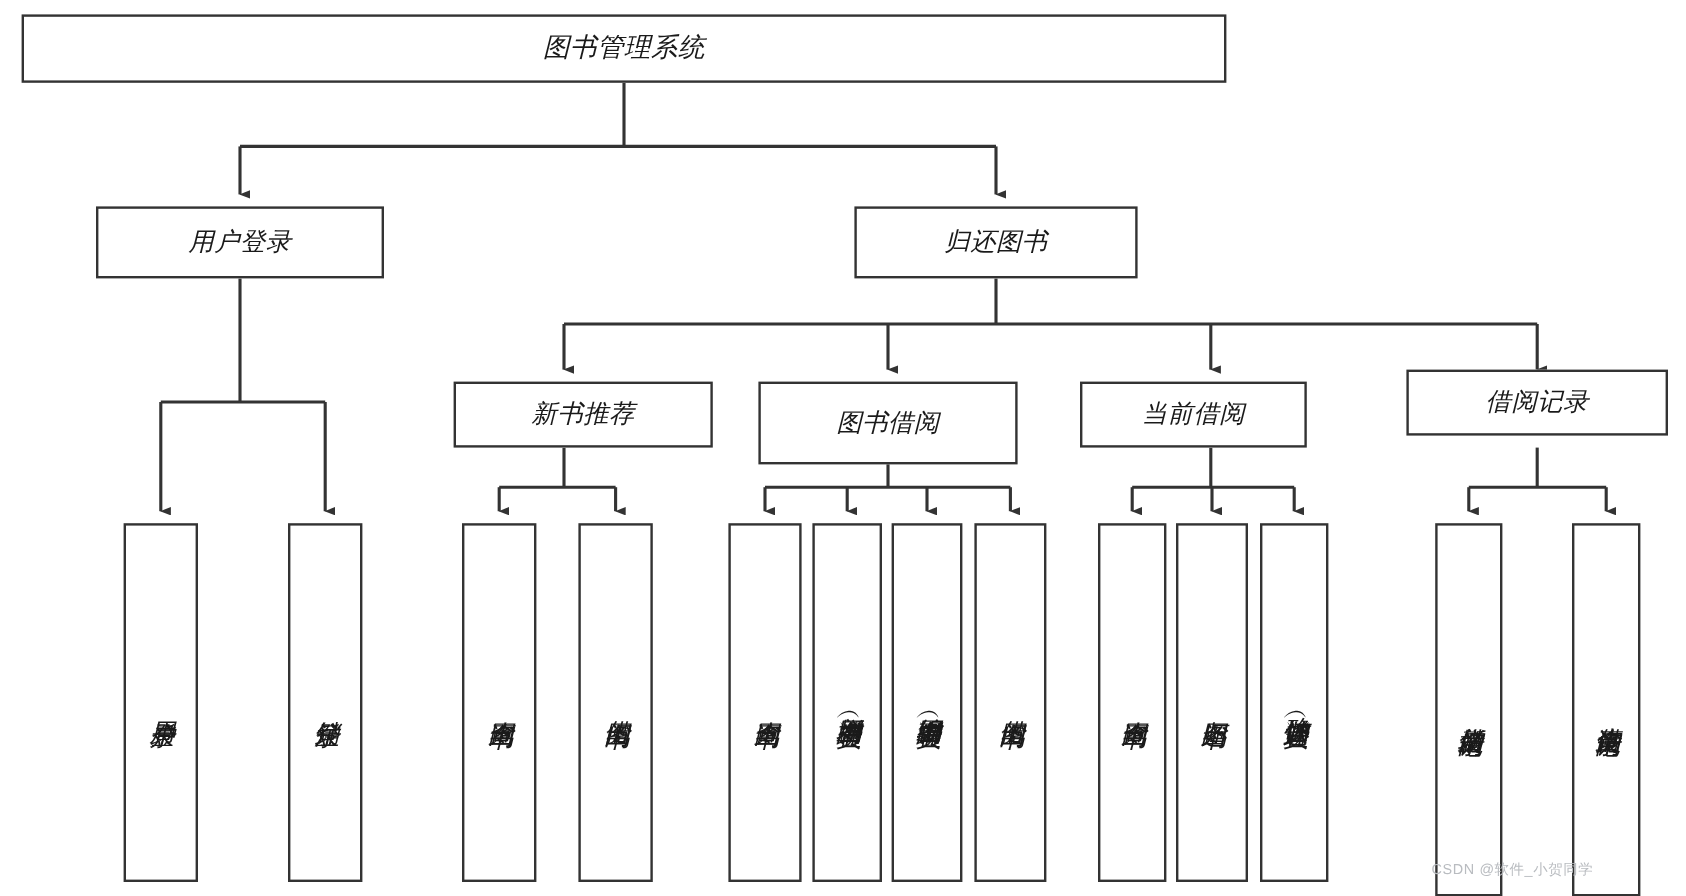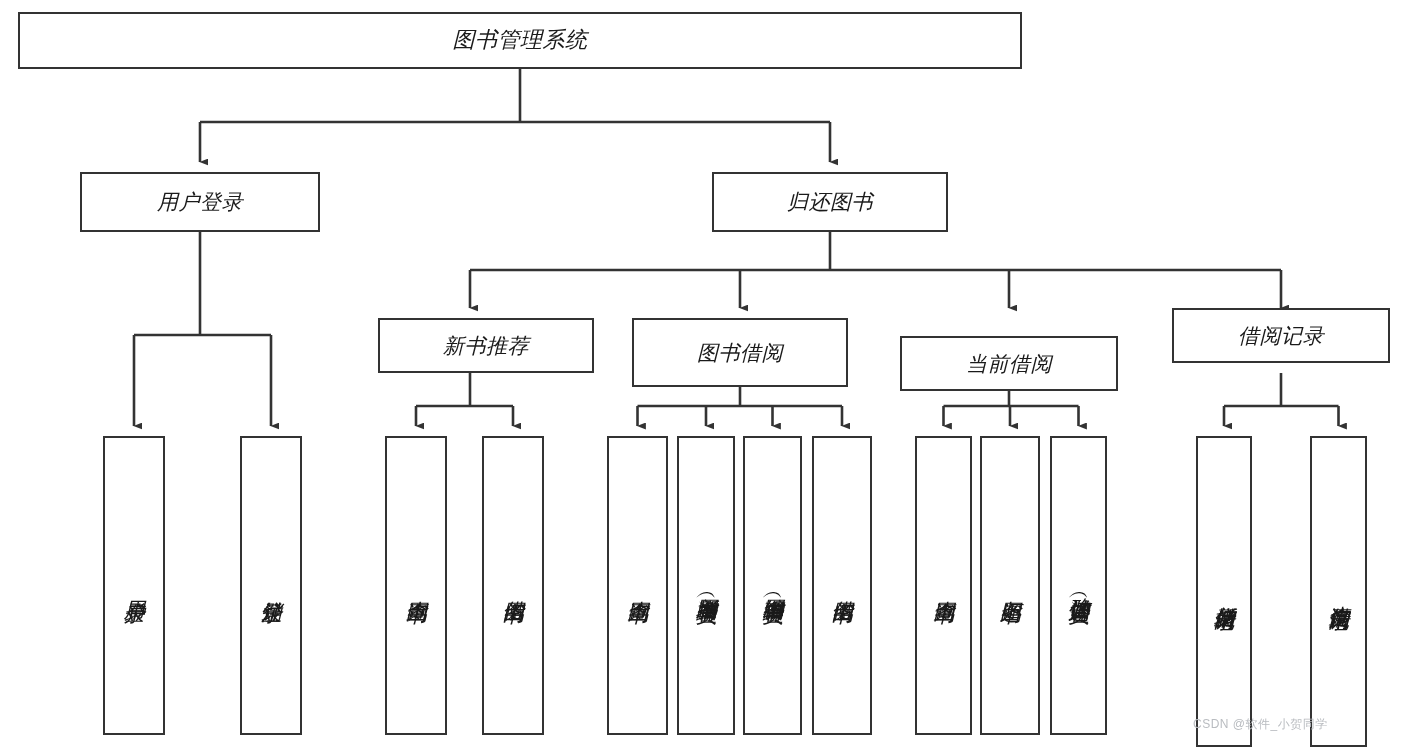--- a/index.html
+++ b/index.html
@@ -121,21 +121,21 @@
       </div>
       <div class="node horizontal" style="left: 712px; top: 172px; width: 236px; height: 60px;">
         <span>归还图书</span>
       </div>
       <div class="node horizontal" style="left: 378px; top: 318px; width: 216px; height: 55px; align-items: center;">
         <span>新书推荐</span>
       </div>
       <div class="node horizontal" style="left: 632px; top: 318px; width: 216px; height: 69px;">
         <span>图书借阅</span>
       </div>
-      <div class="node horizontal" style="left: 900px; top: 336px; width: 218px; height: 55px;">
+      <div class="node horizontal" style="left: 900px; top: 318px; width: 189px; height: 55px;">
         <span>当前借阅</span>
       </div>
       <div class="node horizontal" style="left: 1172px; top: 308px; width: 218px; height: 55px;">
         <span>借阅记录</span>
       </div>
       <div class="node vertical" style="left: 103px; top: 436px; width: 62px; height: 299px;">
         <span>用户登录</span>
       </div>
       <div class="node vertical" style="left: 240px; top: 436px; width: 62px; height: 299px;">
         <span>注销登录</span>

